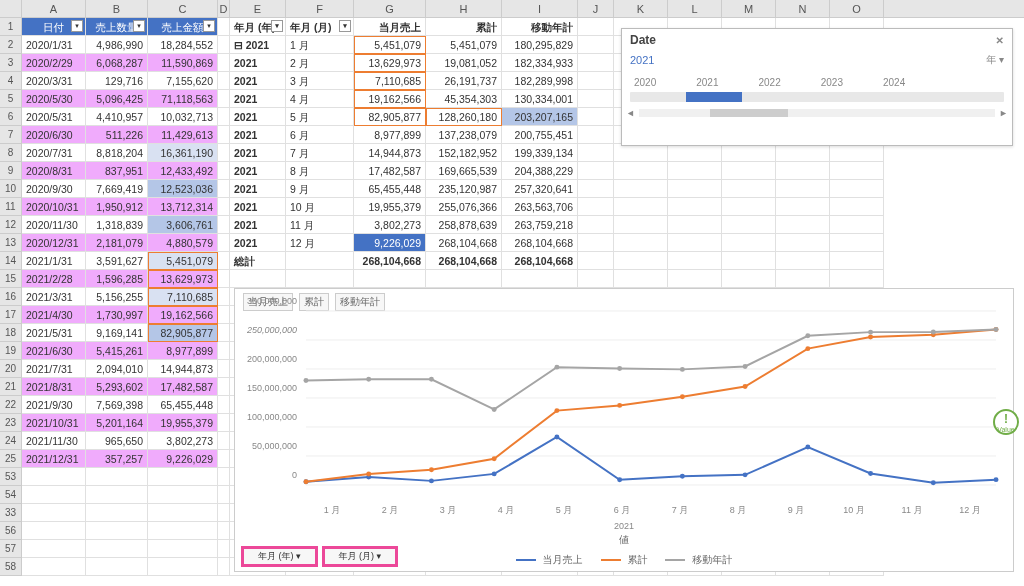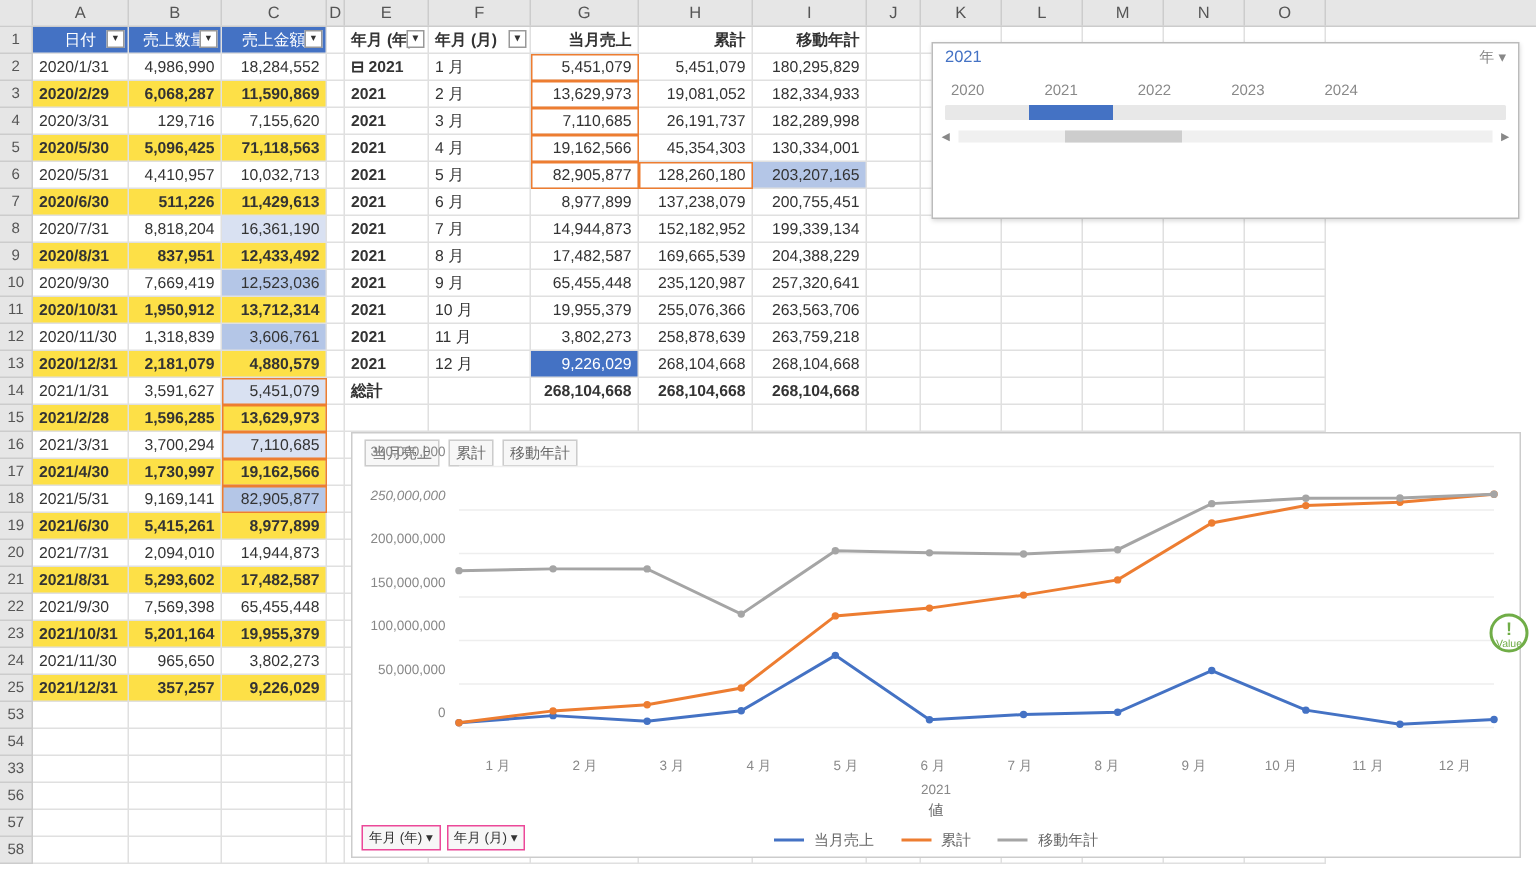--- a/index.html
+++ b/index.html
@@ -16,21 +16,21 @@
 .cell.hdr { background:#4472c4; color:#fff; text-align:center; font-weight:500; position:relative; }
 .cell.hdr .dd { position:absolute; right:2px; top:2px; width:12px; height:12px; background:#fff; border:1px solid #999; display:flex; align-items:center; justify-content:center; font-size:7px; color:#333; }
 .cell.pvhdr { font-weight:bold; text-align:left; position:relative; }
 .cell.pvhdr .dd { position:absolute; right:2px; top:2px; width:12px; height:12px; background:#fff; border:1px solid #999; display:flex; align-items:center; justify-content:center; font-size:7px; color:#333; }
 .cell.pvbold { font-weight:bold; }
 .cell.grey1 { background:#d9e1f2; }
 .cell.grey2 { background:#b4c6e7; }
 .cell.orange-box { outline:1.5px solid #ed7d31; outline-offset:-1px; }
 .cell.blue-hl { background:#4472c4; color:#fff; }
 .cell.lightblue { background:#ddebf7; }
-.cell.row-alt { background:#fde047;font-weight:bold; }
+.cell.row-alt { background:#f0abfc; }
 
 
 .cA{width:64px;} .cB{width:62px;} .cC{width:70px;} .cD{width:12px;} .cE{width:56px;} .cF{width:68px;} .cG{width:72px;} .cH{width:76px;} .cI{width:76px;} .cJ{width:36px;} .cK{width:54px;} .cL{width:54px;} .cM{width:54px;} .cN{width:54px;} .cO{width:54px;}
 
 .slicer { position:absolute; top:28px; left:621px; width:392px; height:118px; border:1px solid #bbb; background:#fff; box-shadow:0 1px 3px rgba(0,0,0,.15); }
 .slicer .hdr { display:flex; justify-content:space-between; align-items:center; padding:4px 8px; font-weight:bold; font-size:12px; color:#444; }
 .slicer .hdr .icons span { margin-left:6px; color:#888; font-size:10px; }
 .slicer .year-row { display:flex; align-items:center; padding:2px 8px; color:#4472c4; font-size:11px; }
 .slicer .year-row .mini { margin-left:auto; font-size:10px; color:#888; }
 .slicer .timeline { padding:8px 8px 2px; }
@@ -48,21 +48,21 @@
 .chart .yaxis { position:absolute; top:22px; left:0; width:66px; bottom:86px; }
 .chart .yt { position:absolute; right:4px; font-size:9px; color:#888; transform:translateY(-50%); }
 .chart .xaxis { position:absolute; left:68px; right:14px; bottom:54px; display:flex; }
 .chart .xt { flex:1; text-align:center; font-size:9px; color:#888; }
 .chart .xyear { position:absolute; left:0; right:0; bottom:40px; text-align:center; font-size:9px; color:#888; }
 .chart .axis-title { position:absolute; left:0; right:0; bottom:24px; text-align:center; font-size:10px; color:#666; }
 .chart .legend-bot { position:absolute; left:0; right:0; bottom:4px; display:flex; justify-content:center; gap:18px; font-size:10px; color:#666; align-items:center; }
 .chart .legend-bot .sw { width:20px; height:2px; display:inline-block; vertical-align:middle; margin-right:4px; }
 .chart .badge { position:absolute; right:-6px; top:120px; width:26px; height:26px; border:2px solid #70ad47; border-radius:50%; display:flex; flex-direction:column; align-items:center; justify-content:center; font-size:7px; color:#70ad47; background:#fff; }
 .chart .pv-buttons { position:absolute; left:6px; bottom:4px; display:flex; gap:4px; }
-.chart .pv-buttons .btn { border:1px solid #ec4899; background:#f7f7f7; font-size:9px; padding:1px 4px; display:flex; align-items:center; gap:2px; }
+.chart .pv-buttons .btn { border:3px solid #ec4899; background:#f7f7f7; font-size:9px; padding:1px 14px; display:flex; align-items:center; gap:2px; }
 .chart svg { width:100%; height:100%; overflow:visible; }
 .gridline { stroke:#eee; stroke-width:1; }
 .sline { fill:none; stroke-width:2; }
 </style>
 </head>
 <body>
 
 <div class="col-headers">
   <div class="rh"></div>
 <div class="ch cA">A</div>
@@ -367,21 +367,21 @@
       <div class="cell cI"></div>
       <div class="cell cJ"></div>
       <div class="cell cK"></div>
       <div class="cell cL"></div>
       <div class="cell cM"></div>
       <div class="cell cN"></div>
       <div class="cell cO"></div>
     </div>
     <div class="row">
       <div class="cell cA  left">2021/3/31</div>
-      <div class="cell cB">3,700,294</div>
+      <div class="cell cB">5,156,255</div>
       <div class="cell cC  grey1 orange-box">7,110,685</div>
       <div class="cell cD"></div>
       <div class="cell cE"></div>
       <div class="cell cF"></div>
       <div class="cell cG"></div>
       <div class="cell cH"></div>
       <div class="cell cI"></div>
       <div class="cell cJ"></div>
       <div class="cell cK"></div>
       <div class="cell cL"></div>
@@ -640,20 +640,26 @@
       <div class="cell cJ"></div>
       <div class="cell cK"></div>
       <div class="cell cL"></div>
       <div class="cell cM"></div>
       <div class="cell cN"></div>
       <div class="cell cO"></div>
     </div>
   </div>
 
 <div class="slicer">
+  <div class="hdr">
+    <span>Date</span>
+    <span class="icons">
+      <span>✕</span>
+    </span>
+  </div>
   <div class="year-row">
     <span>2021</span>
     <span class="mini"><span>年</span> ▾</span>
   </div>
   <div class="timeline">
     <div class="tl-labels">
         <span>2020</span>
         <span>2021</span>
         <span>2022</span>
         <span>2023</span>

